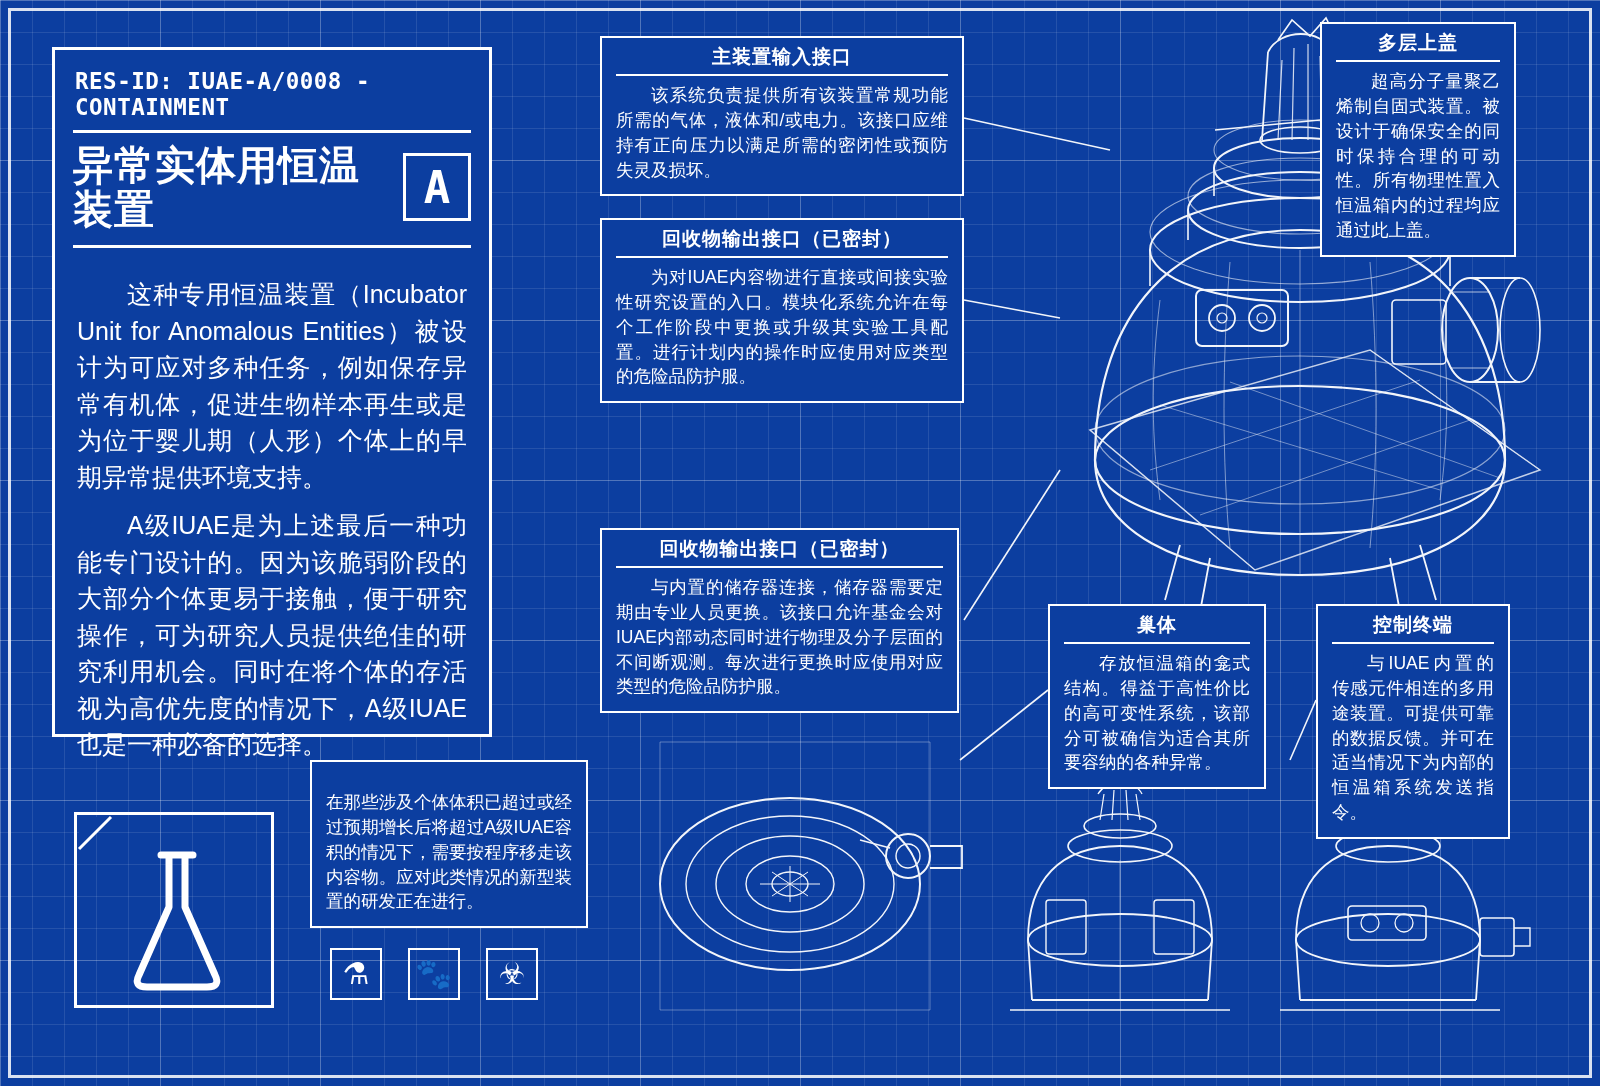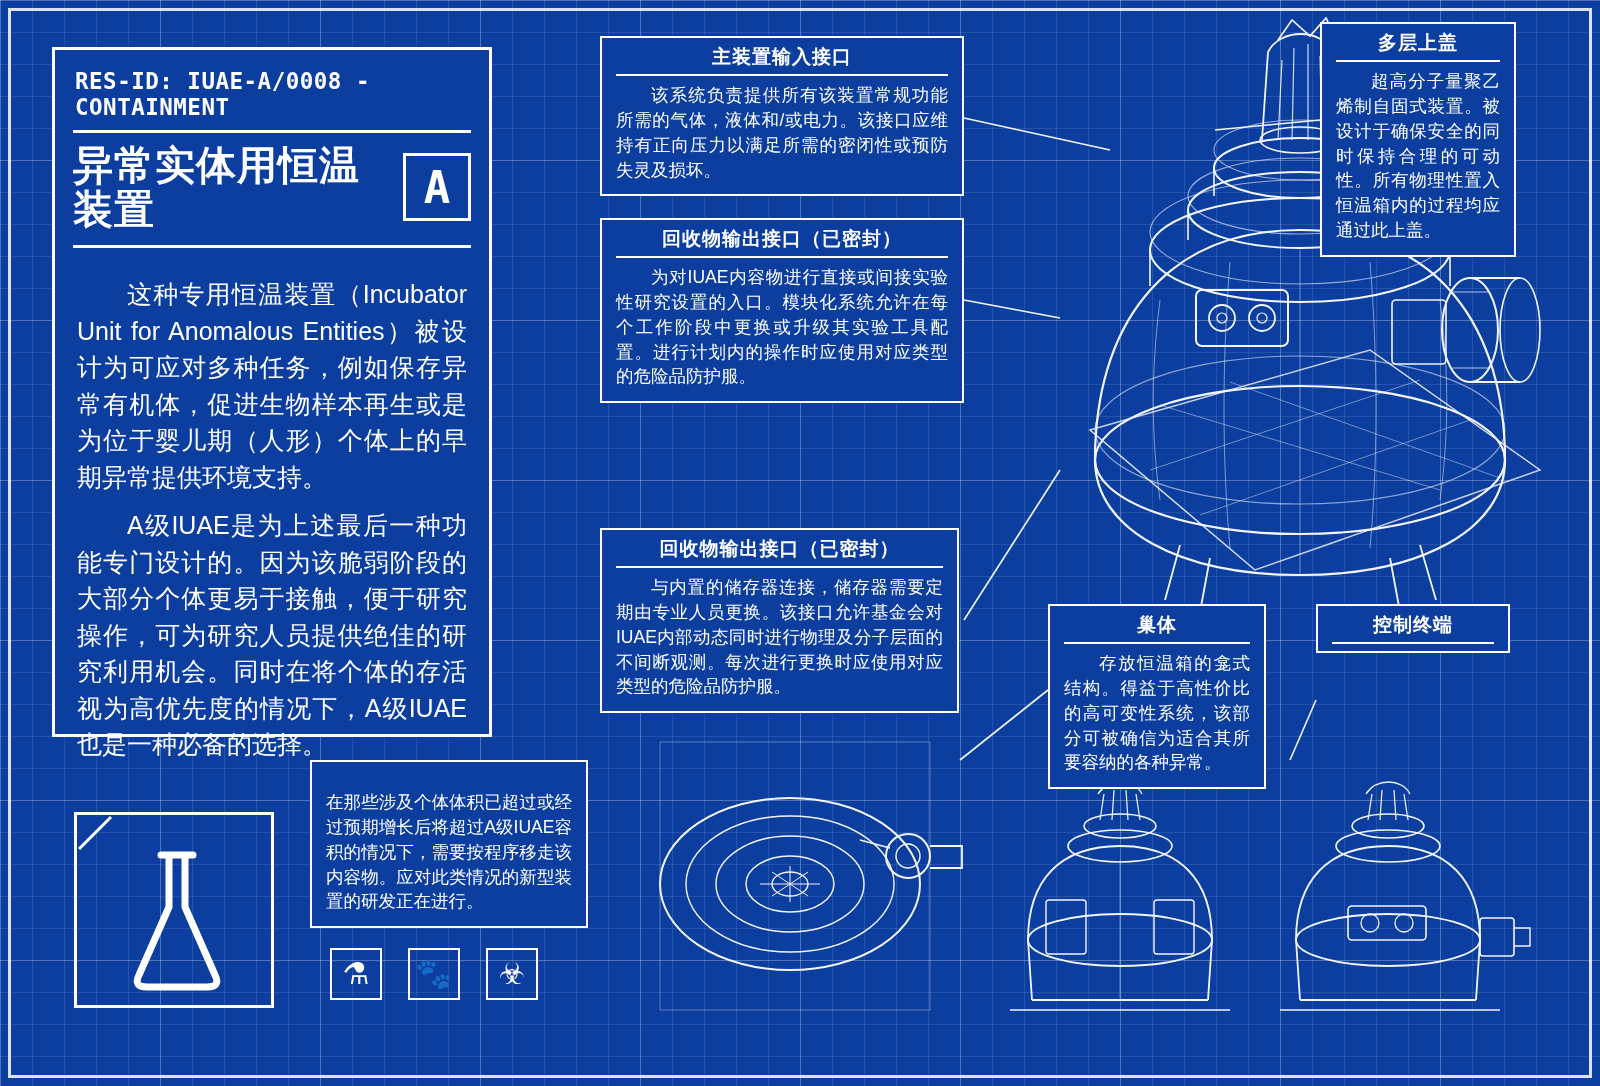--- a/index.html
+++ b/index.html
@@ -318,20 +318,21 @@
 
   <div class="panel" id="panel-nest">
     <div class="panel-title">巢体</div>
     <div class="panel-rule"></div>
     <div class="panel-body">存放恒温箱的龛式结构。得益于高性价比的高可变性系统，该部分可被确信为适合其所要容纳的各种异常。</div>
   </div>
 
   <div class="panel" id="panel-ctrl">
     <div class="panel-title">控制终端</div>
     <div class="panel-rule"></div>
+    <div class="panel-body">与IUAE内置的传感元件相连的多用途装置。可提供可靠的数据反馈。并可在适当情况下为内部的恒温箱系统发送指令。</div>
   </div>
 
   <div class="panel" id="panel-note">
     <div class="panel-body">在那些涉及个体体积已超过或经过预期增长后将超过A级IUAE容积的情况下，需要按程序移走该内容物。应对此类情况的新型装置的研发正在进行。</div>
   </div>
 
   <div id="flask-box">
     <svg viewBox="0 0 200 196" width="200" height="196">
       <path d="M30 6 L46 22 L46 190 L190 190 L190 6 Z" fill="none" stroke="#fff" stroke-width="0"></path>
       <path d="M84 40 L116 40 M92 40 L92 92 L62 160 Q56 172 70 172 L130 172 Q144 172 138 160 L108 92 L108 40" fill="none" stroke="#ffffff" stroke-width="7" stroke-linejoin="round" stroke-linecap="round"></path>

